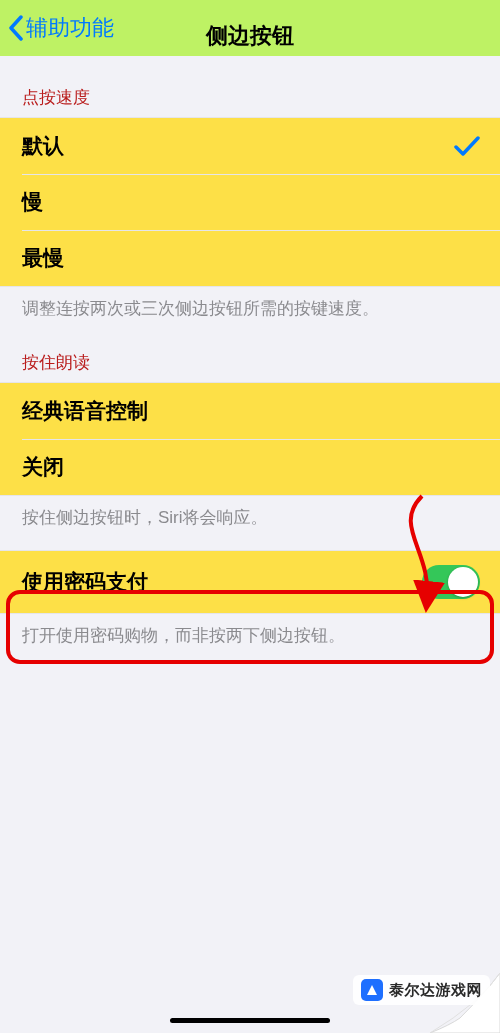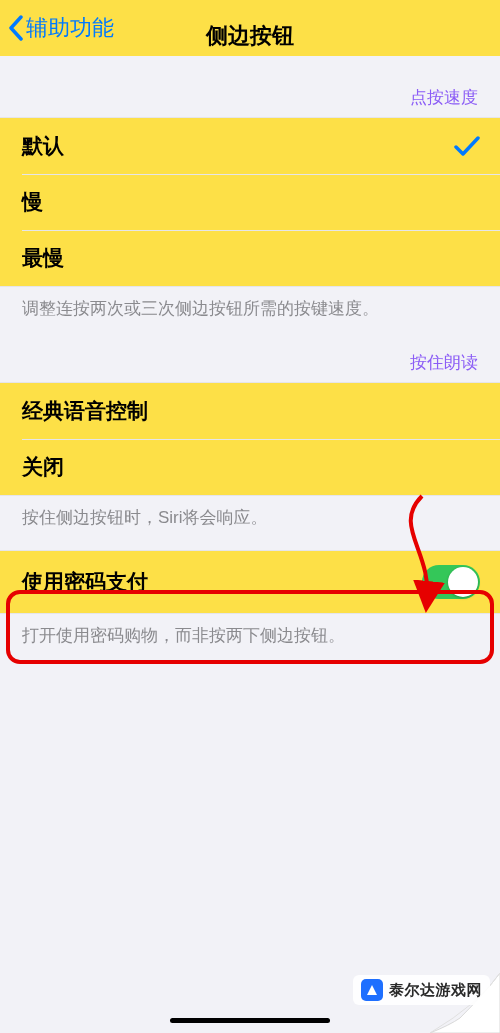--- a/index.html
+++ b/index.html
@@ -11,21 +11,21 @@
       color: #000;
       position: relative;
       overflow: hidden;
     }
     
     .navbar {
       height: 56px;
       display: flex;
       align-items: center;
       position: relative;
-      background: #fde047;
+      background: #bef264;
       padding: 16px 8px;
     }
     .back-btn {
       display: flex;
       align-items: center;
       color: #007aff;
       font-size: 22px;
       gap: 2px;
     }
     .back-chevron svg { display: block; }
@@ -34,23 +34,22 @@
       left: 50%;
       transform: translateX(-50%);
       font-size: 22px;
       font-weight: 600;
       color: #000;
       margin-top: 15px;
     }
     
     .section-header {
       font-size: 17px;
-      color: #8b5cf6;
+      color: #b91c1c;
       padding: 30px 22px 8px 22px;
-      text-align: right;
     }
     
     .list {
       background: #fde047;
       border-top: 1px solid #e5e5ea;
       border-bottom: 1px solid #e5e5ea;
     }
     .row {
       display: flex;
       align-items: center;

